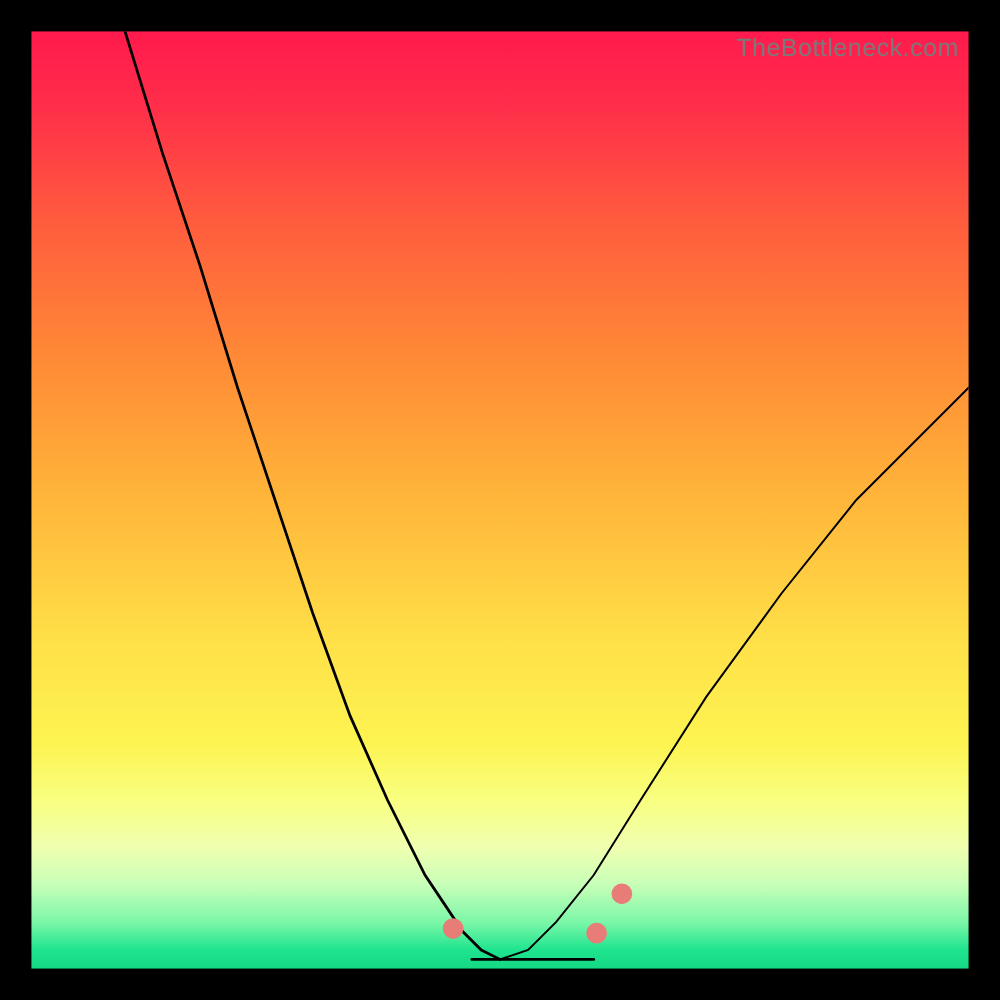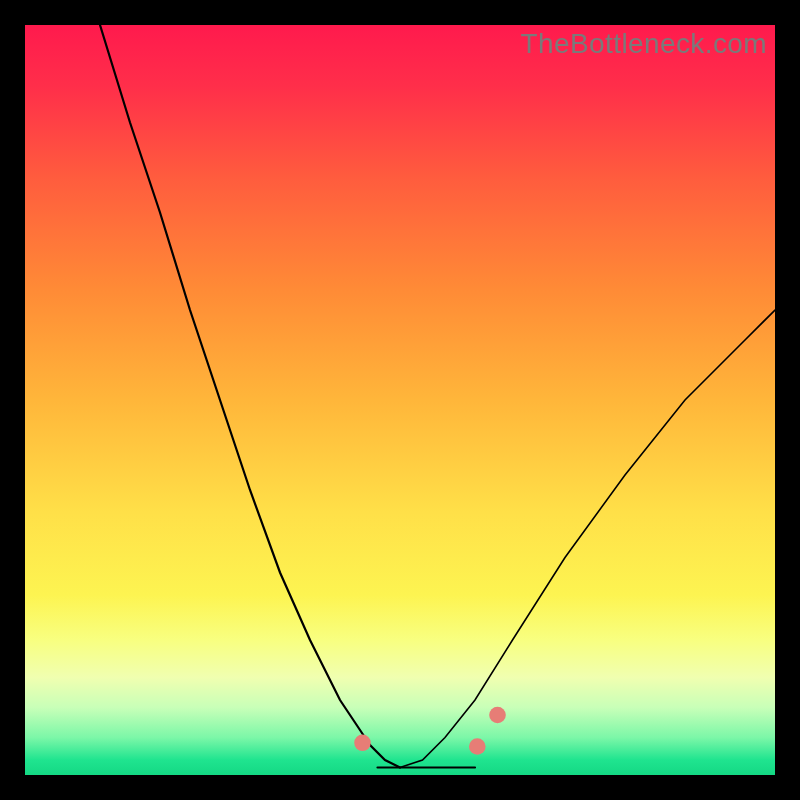--- a/index.html
+++ b/index.html
@@ -44,21 +44,21 @@
       #7cf7a8 95%,
       #1fe48f 98%,
       #14d884 100%
     );
   }
   .watermark {
     position: absolute;
     top: 3px;
     right: 8px;
     color: #7a7a7a;
-    font-size: 28px;
+    font-size: 20px;
     font-weight: 500;
     letter-spacing: 0.4px;
     z-index: 5;
     user-select: none;
   }
   svg.curves {
     position: absolute;
     inset: 0;
     width: 100%;
     height: 100%;

